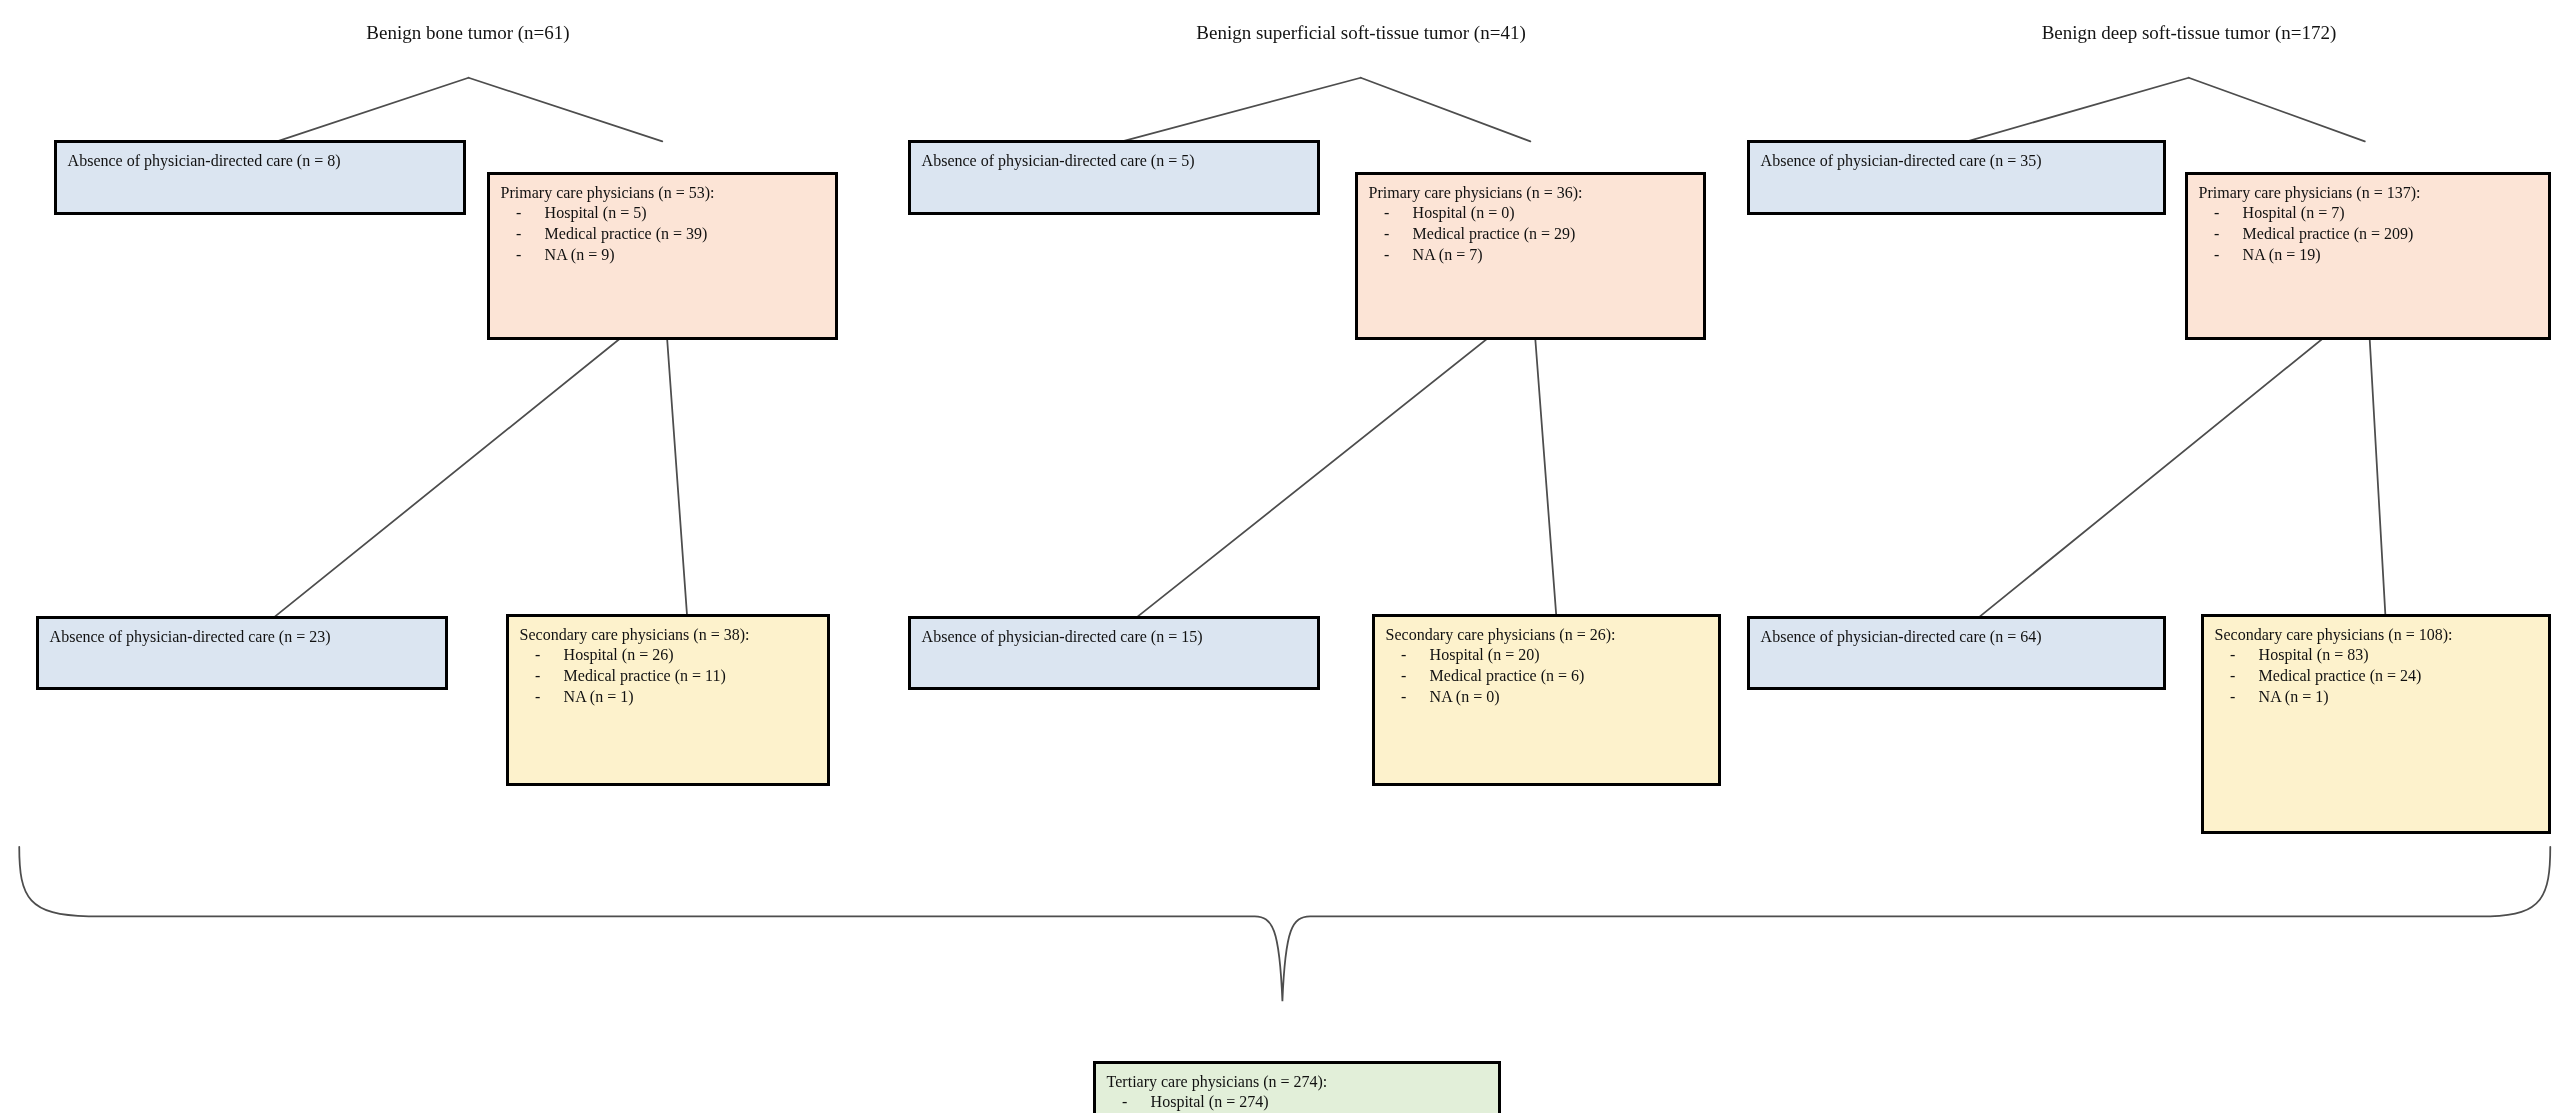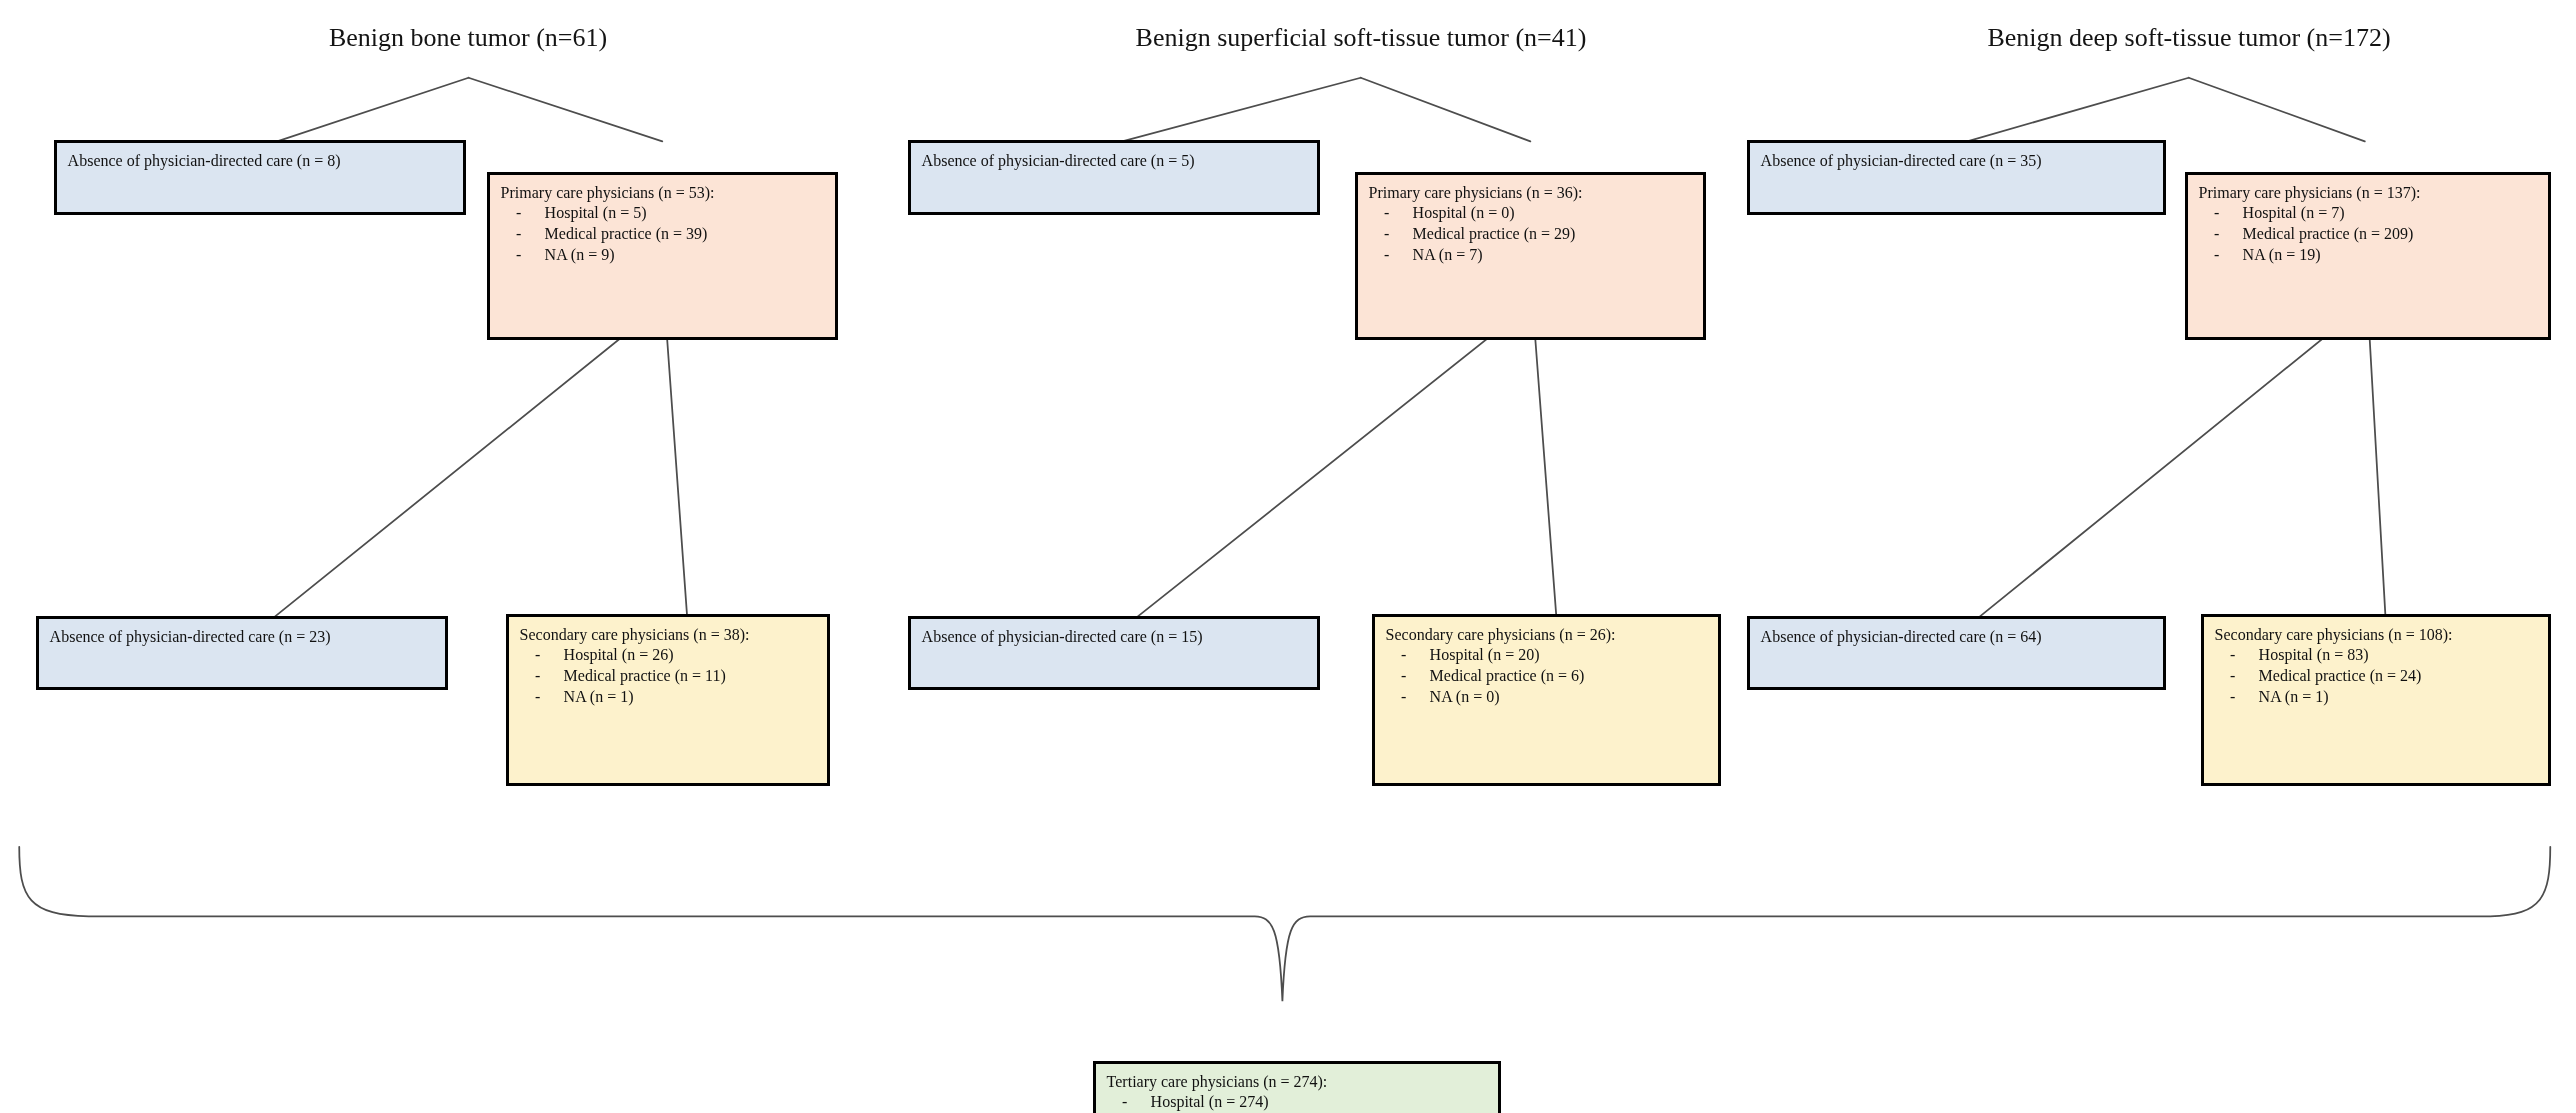--- a/index.html
+++ b/index.html
@@ -6,21 +6,21 @@
   body {
     width:2576px; height:1113px; position:relative; overflow:hidden;
     background:#ffffff;
     font-family:"Liberation Serif", serif;
     color:#111;
   }
   svg.lines { position:absolute; left:0; top:0; width:2576px; height:1113px; }
   svg.lines path { fill:none; stroke:var(--line, #4d4d4d); stroke-width:3; stroke-linecap:round; }
   .title {
     position:absolute; width:542px; text-align:center;
-    font-size:26px; line-height:1.2; color:#141414; white-space:nowrap;
+    font-size:19px; line-height:1.2; color:#141414; white-space:nowrap;
   }
   .box {
     position:absolute; box-sizing:border-box;
     border:3.5px solid var(--border, #000);
     font-size:16px; line-height:1.3; padding:7.7px 10.6px;
   }
   .box.blue   { background:var(--absence_fill,  #dbe5f1); }
   .box.pink   { background:var(--primary_fill,  #fce4d6);margin-top:34px; }
   .box.yellow { background:var(--secondary_fill,#fdf2cc); }
   .box.green  { background:var(--tertiary_fill, #e2efd9);margin-top:42px; }
@@ -99,21 +99,21 @@
 <div class="box yellow" style="left:1372px;top:614px;width:349px;height:172px">
   <div>Secondary care physicians (n = 26):</div>
   <div class="li"><span class="dash">-</span><span>Hospital (n = 20)</span></div>
   <div class="li"><span class="dash">-</span><span>Medical practice (n = 6)</span></div>
   <div class="li"><span class="dash">-</span><span>NA (n = 0)</span></div>
 </div>
 
 <div class="box blue" style="left:1747px;top:616px;width:419px;height:74px">
   <span>Absence of physician-directed care (n = 64)</span>
 </div>
-<div class="box yellow" style="left:2201px;top:614px;width:350px;height:172px">
+<div class="box yellow" style="left:2201px;top:614px;width:350px;height:220px">
   <div>Secondary care physicians (n = 108):</div>
   <div class="li"><span class="dash">-</span><span>Hospital (n = 83)</span></div>
   <div class="li"><span class="dash">-</span><span>Medical practice (n = 24)</span></div>
   <div class="li"><span class="dash">-</span><span>NA (n = 1)</span></div>
 </div>
 
 <div class="box green" style="left:1093px;top:1019px;width:408px;height:77px">
   <div>Tertiary care physicians (n = 274):</div>
   <div class="li"><span class="dash">-</span><span>Hospital (n = 274)</span></div>
 </div>

